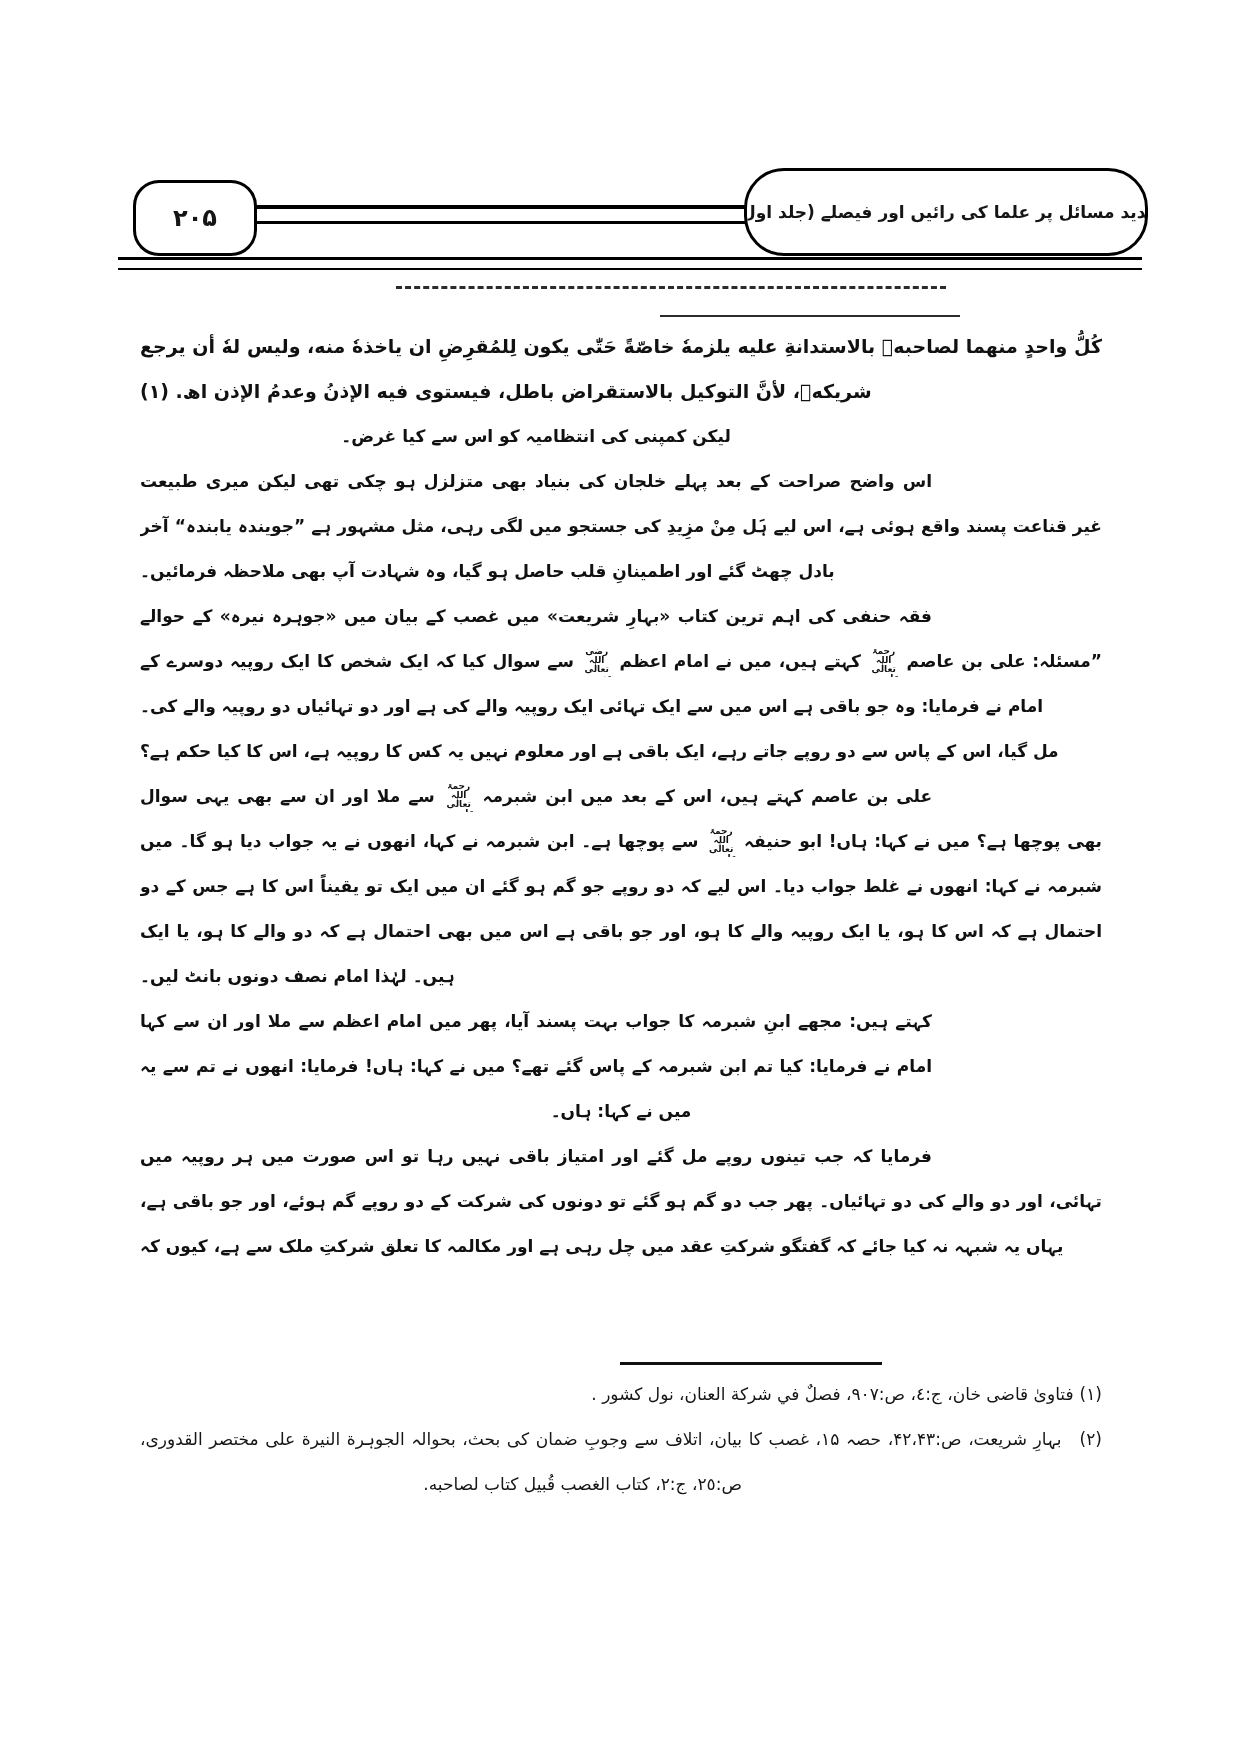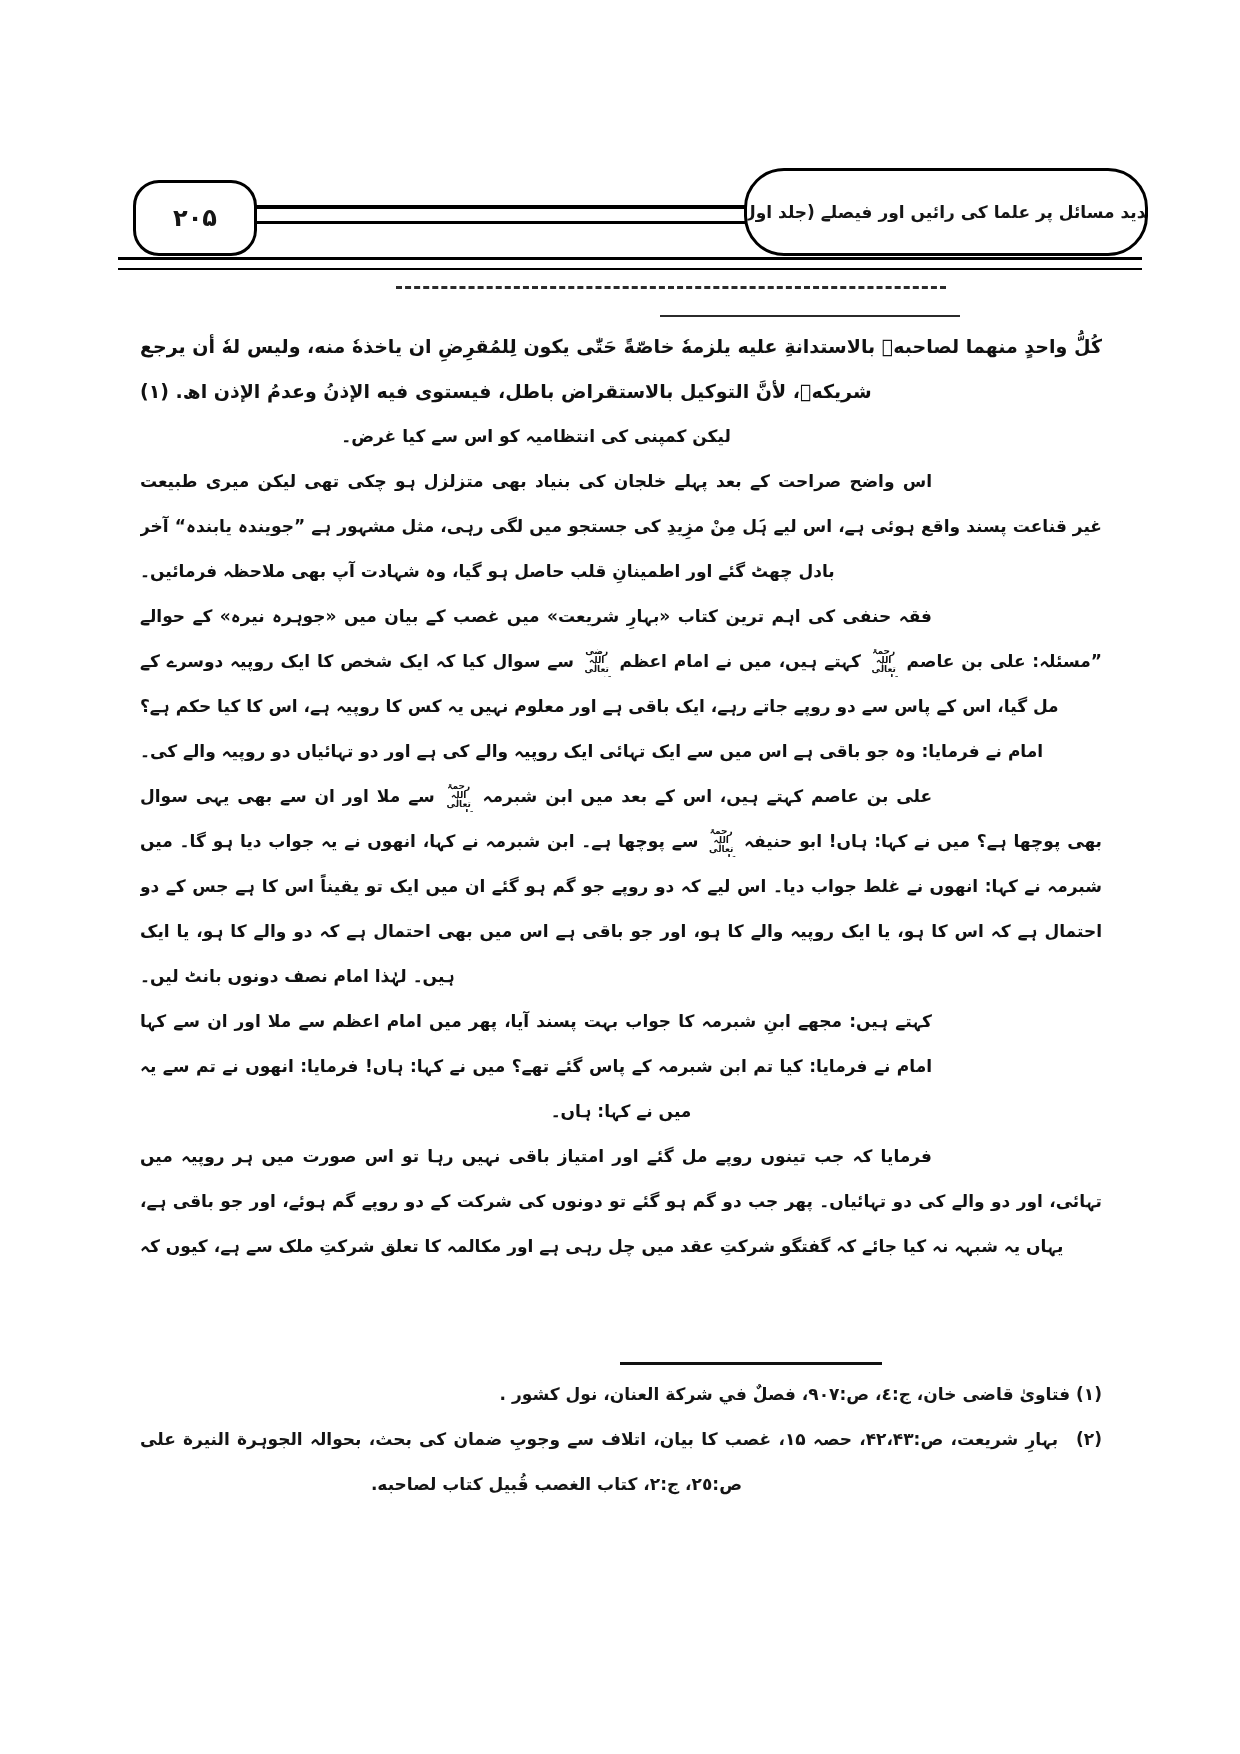--- a/index.html
+++ b/index.html
@@ -34,21 +34,21 @@
   .ln.r{text-align:center;}
   .ln.ind{padding-right:170px;}
   .ln.ind2{padding-right:185px;}
   .hon{display:inline-block;width:32px;font-size:9px;line-height:9px;
     font-weight:bold;white-space:normal;vertical-align:middle;text-align:center;
     overflow:hidden;max-height:30px;}
   
   .fnrule{position:absolute;left:620px;top:1362px;width:262px;height:0;
     border-top:3px solid #111;}
   .footnotes{position:absolute;left:140px;top:1372px;width:962px;direction:rtl;}
-  .fn{height:45px;line-height:45px;font-size:17px;font-weight:bold;overflow:hidden;}
+  .fn{height:45px;line-height:45px;font-size:17px;font-weight:normal;overflow:hidden;}
   .fn.right{text-align:right;}
   .fn.j{text-align:justify;text-align-last:justify;}
   .fn.cont{text-align:right;padding-right:360px;}
   .fnmark{margin-left:18px;}
   .fnmark.tight{margin-left:6px;}
 </style>
 </head>
 <body>
 
 <div class="page">
@@ -69,22 +69,22 @@
     <div class="ln ar j">كُلُّ واحدٍ منهما لصاحبهٖ بالاستدانةِ عليه يلزمهٗ خاصّةً حَتّٰى يكون لِلمُقرِضِ ان ياخذهٗ منه، وليس لهٗ أن يرجع علىٰ</div>
     <div class="ln ar c">شريكهٖ، لأنَّ التوكيل بالاستقراض باطل، فيستوى فيه الإذنُ وعدمُ الإذن اھ. (۱)</div>
     <div class="ln r ind">لیکن کمپنی کی انتظامیہ کو اس سے کیا غرض۔</div>
     <div class="ln j ind">اس واضح صراحت کے بعد پہلے خلجان کی بنیاد بھی متزلزل ہو چکی تھی لیکن میری طبیعت فقہی دریافت کے بارے میں کچھ</div>
     <div class="ln j">غیر قناعت پسند واقع ہوئی ہے، اس لیے ہَل مِنْ مزِیدِ کی جستجو میں لگی رہی، مثل مشہور ہے ”جویندہ یابندہ“ آخر فقہی شہادت مل گئی۔ شبہات کے</div>
     <div class="ln c">بادل چھٹ گئے اور اطمینانِ قلب حاصل ہو گیا، وہ شہادت آپ بھی ملاحظہ فرمائیں۔</div>
     <div class="ln j ind">فقہ حنفی کی اہم ترین کتاب «بہارِ شریعت» میں غصب کے بیان میں «جوہرہ نیرہ» کے حوالے سے یہ دل چسپ مکالمہ درج ہے:</div>
     <div class="ln j">
       <span>”مسئلہ: علی بن عاصم </span><span class="hon">رحمۃ اللہ تعالٰی علیہ</span><span> کہتے ہیں، میں نے امام اعظم </span><span class="hon">رضی اللہ تعالٰی عنہ</span><span> سے سوال کیا کہ ایک شخص کا ایک روپیہ دوسرے کے دو روپے میں</span>
     </div>
+    <div class="ln c">امام نے فرمایا: وہ جو باقی ہے اس میں سے ایک تہائی ایک روپیہ والے کی ہے اور دو تہائیاں دو روپیہ والے کی۔</div>
     <div class="ln c">مل گیا، اس کے پاس سے دو روپے جاتے رہے، ایک باقی ہے اور معلوم نہیں یہ کس کا روپیہ ہے، اس کا کیا حکم ہے؟</div>
-    <div class="ln c">امام نے فرمایا: وہ جو باقی ہے اس میں سے ایک تہائی ایک روپیہ والے کی ہے اور دو تہائیاں دو روپیہ والے کی۔</div>
     <div class="ln j ind">
       <span>علی بن عاصم کہتے ہیں، اس کے بعد میں ابن شبرمہ </span><span class="hon">رحمۃ اللہ تعالٰی علیہ</span><span> سے ملا اور ان سے بھی یہی سوال کیا۔ انھوں نے کہا تم نے اس کو کسی اور سے</span>
     </div>
     <div class="ln j">
       <span>بھی پوچھا ہے؟ میں نے کہا: ہاں! ابو حنیفہ </span><span class="hon">رحمۃ اللہ تعالٰی علیہ</span><span> سے پوچھا ہے۔ ابن شبرمہ نے کہا، انھوں نے یہ جواب دیا ہو گا۔ میں نے کہا، ہاں! امام ابن</span>
     </div>
     <div class="ln j">شبرمہ نے کہا: انھوں نے غلط جواب دیا۔ اس لیے کہ دو روپے جو گم ہو گئے ان میں ایک تو یقیناً اس کا ہے جس کے دو روپے تھے، اور ایک میں</div>
     <div class="ln j">احتمال ہے کہ اس کا ہو، یا ایک روپیہ والے کا ہو، اور جو باقی ہے اس میں بھی احتمال ہے کہ دو والے کا ہو، یا ایک والے کا۔ دونوں برابر کا احتمال رکھتے</div>
     <div class="ln c">ہیں۔ لہٰذا امام نصف دونوں بانٹ لیں۔</div>
     <div class="ln j ind">کہتے ہیں: مجھے ابنِ شبرمہ کا جواب بہت پسند آیا، پھر میں امام اعظم سے ملا اور ان سے کہا کہ اُس مسئلے میں آپ کے خلاف جواب ملا</div>

